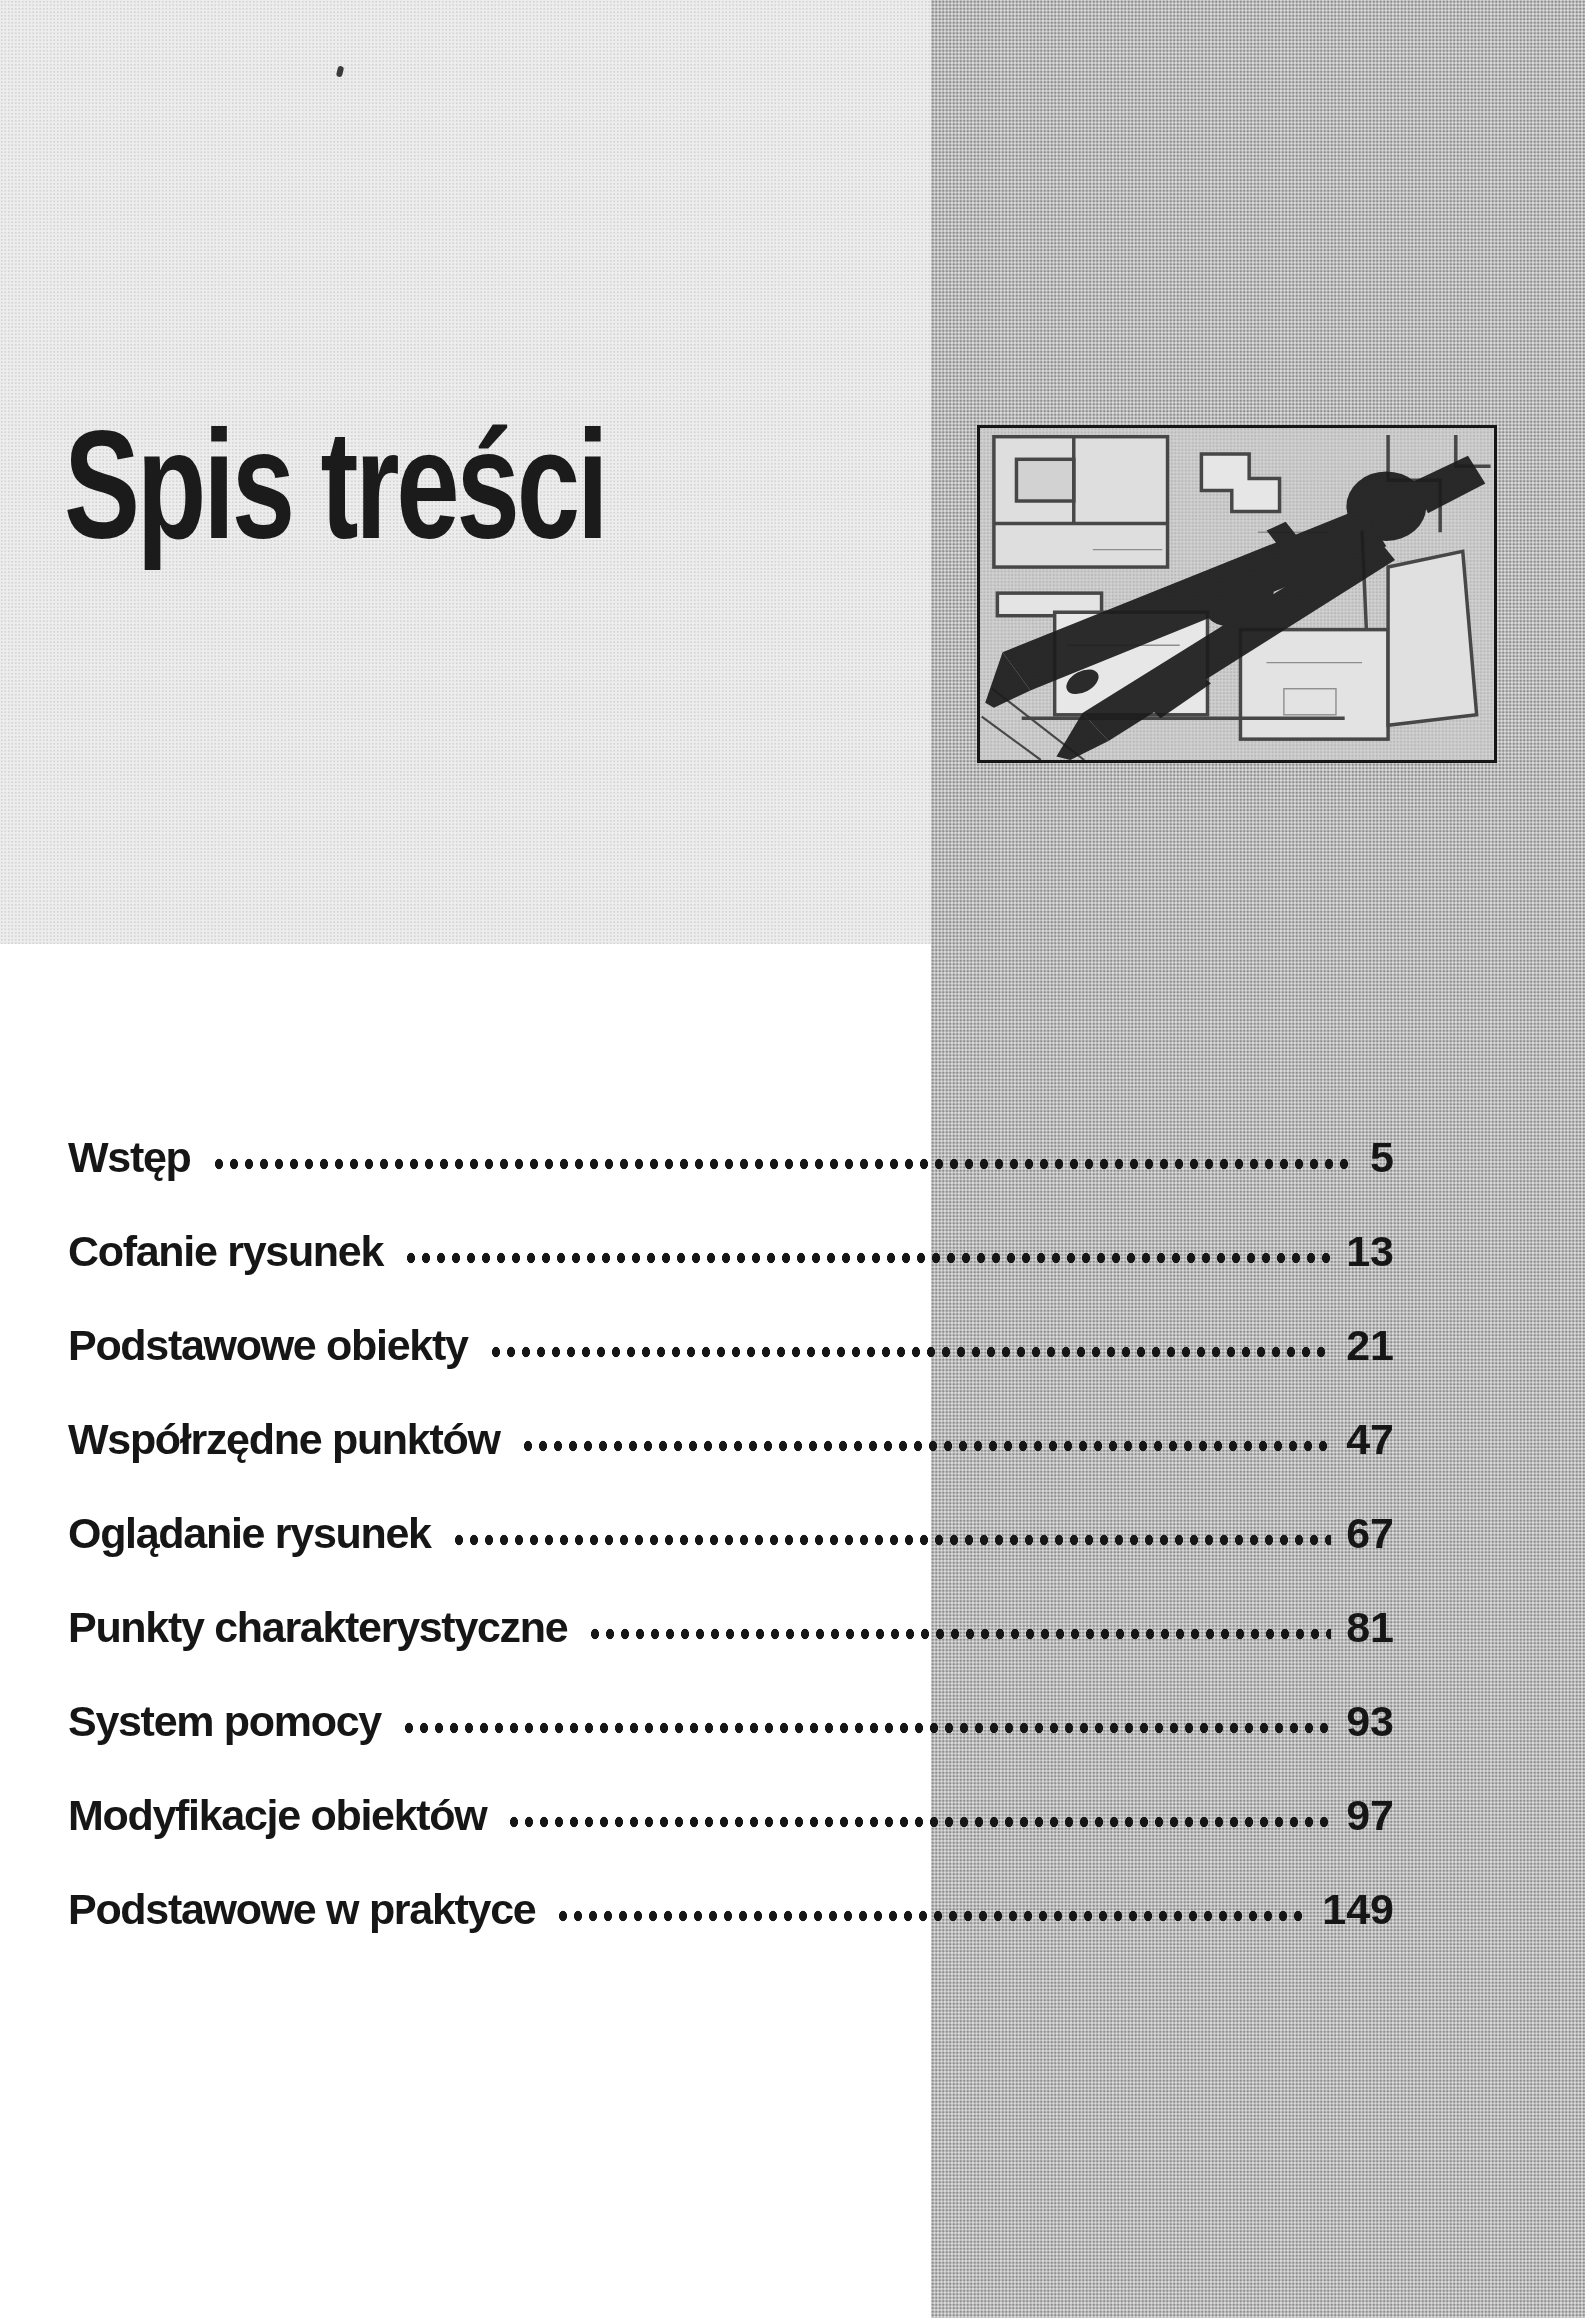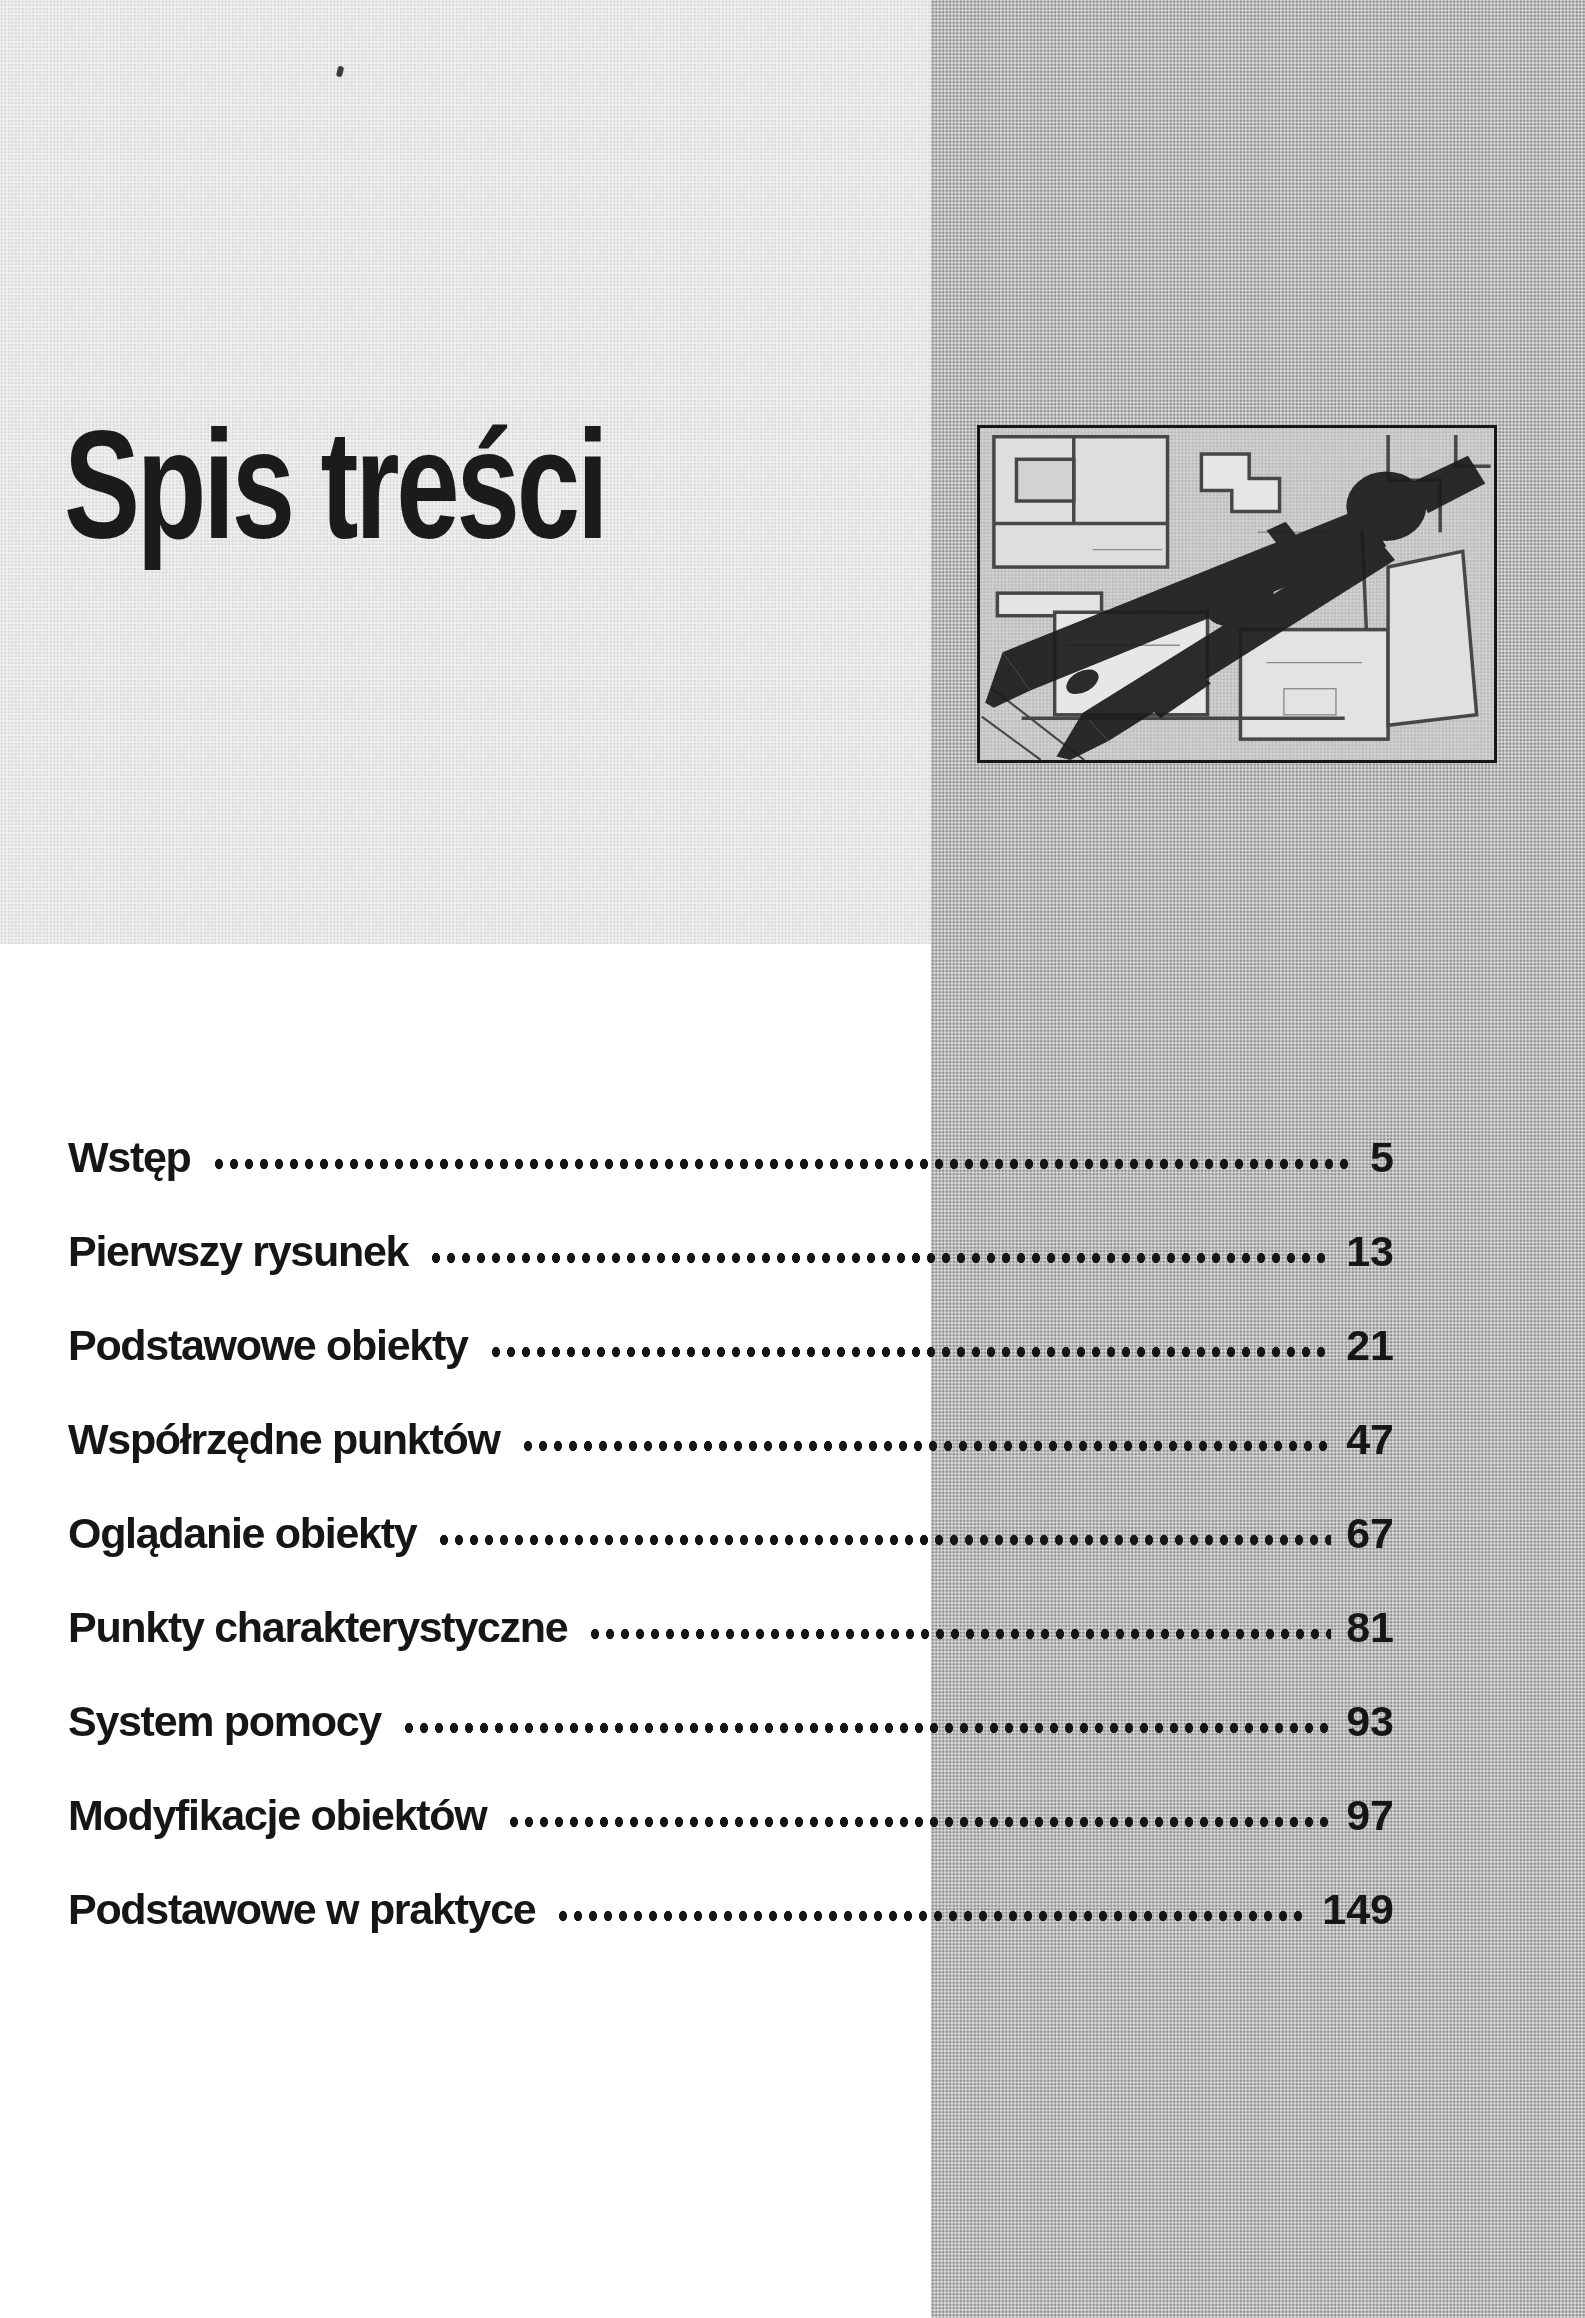--- a/index.html
+++ b/index.html
@@ -136,39 +136,39 @@
 
   <div class="toc">
   <div class="toc-row">
     <span class="toc-label">Wstęp</span>
     <span class="toc-dots"></span>
     <span class="toc-page">5</span>
   </div>
 
 
   <div class="toc-row">
-    <span class="toc-label">Pierwszy rysunek</span>
+    <span class="toc-label">Cofanie rysunek</span>
     <span class="toc-dots"></span>
     <span class="toc-page">13</span>
   </div>
 
   <div class="toc-row">
     <span class="toc-label">Podstawowe obiekty</span>
     <span class="toc-dots"></span>
     <span class="toc-page">21</span>
   </div>
 
   <div class="toc-row">
     <span class="toc-label">Współrzędne punktów</span>
     <span class="toc-dots"></span>
     <span class="toc-page">47</span>
   </div>
 
   <div class="toc-row">
-    <span class="toc-label">Oglądanie obiekty</span>
+    <span class="toc-label">Oglądanie rysunek</span>
     <span class="toc-dots"></span>
     <span class="toc-page">67</span>
   </div>
 
   <div class="toc-row">
     <span class="toc-label">Punkty charakterystyczne</span>
     <span class="toc-dots"></span>
     <span class="toc-page">81</span>
   </div>
 

